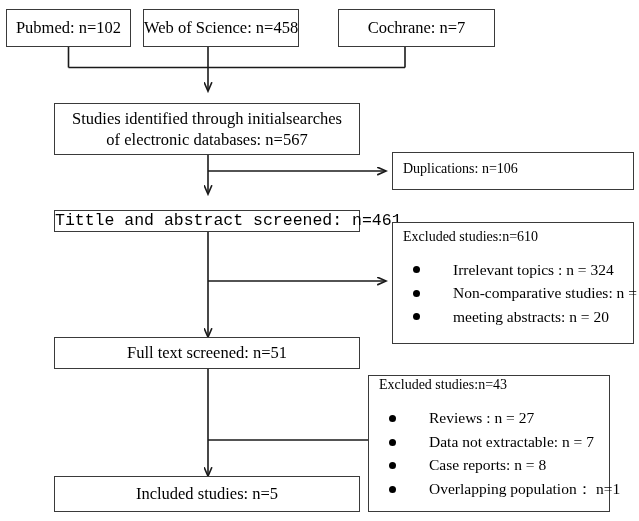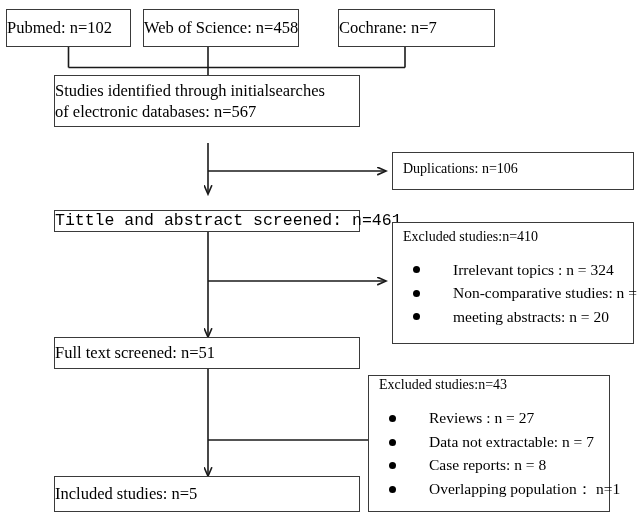--- a/index.html
+++ b/index.html
@@ -28,21 +28,21 @@
     position: absolute;
     box-sizing: border-box;
     border: 1.4px solid #3a3a3a;
     background: #ffffff;
     display: flex;
     flex-direction: column;
     justify-content: center;
   }
   .box.center {
     align-items: center;
-    text-align: left;
+    text-align: center;
   }
   .box.left {
     align-items: flex-start;
     text-align: left;
   }
   .line {
     font-size: 16.5px;
     line-height: 1.28;
     white-space: nowrap;
   }
@@ -123,21 +123,21 @@
   </div>
 
   <div class="box center" style="left:143px; top:9px; width:156px; height:38px;">
     <div class="line">Web of Science: n=458</div>
   </div>
 
   <div class="box center" style="left:338px; top:9px; width:157px; height:38px;">
     <div class="line">Cochrane: n=7</div>
   </div>
 
-  <div class="box center" style="left:54px; top:75px; width:306px; height:52px;">
+  <div class="box center" style="left:54px; top:103px; width:306px; height:52px;">
     <div class="line">Studies identified through initialsearches</div>
     <div class="line">of electronic databases: n=567</div>
   </div>
 
   <div class="box center" style="left:54px; top:210px; width:306px; height:22px;font-family:Liberation Mono, monospace;">
     <div class="line">Tittle and abstract screened: n=461</div>
   </div>
 
   <div class="box center" style="left:54px; top:337px; width:306px; height:32px;">
     <div class="line">Full text screened: n=51</div>
@@ -145,21 +145,21 @@
 
   <div class="box center" style="left:54px; top:476px; width:306px; height:36px;">
     <div class="line">Included studies: n=5</div>
   </div>
 
   <div class="box left" style="left:392px; top:152px; width:242px; height:38px;">
     <div class="ex-title">Duplications: n=106</div>
   </div>
 
   <div class="box left" style="left:392px; top:222px; width:242px; height:122px;">
-    <div class="ex-title">Excluded studies:n=410</div>
+    <div class="ex-title">Excluded studies:n=610</div>
     <ul class="bullets">
       <li>Irrelevant topics : n = 324</li>
       <li>Non-comparative studies: n = 66</li>
       <li>meeting abstracts: n = 20</li>
     </ul>
   </div>
 
   <div class="box left" style="left:368px; top:375px; width:242px; height:137px;">
     <div class="ex-title">Excluded studies:n=43</div>
     <ul class="bullets">

